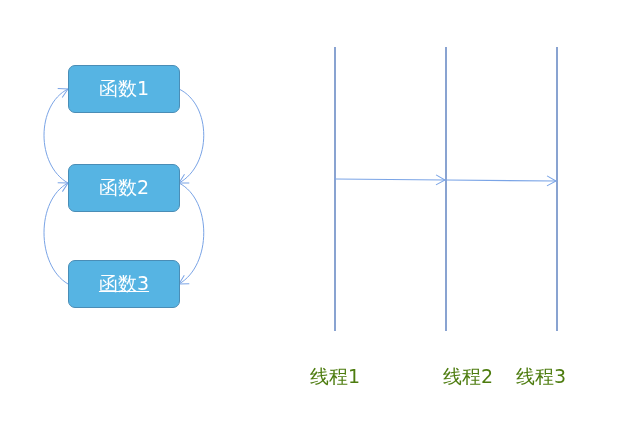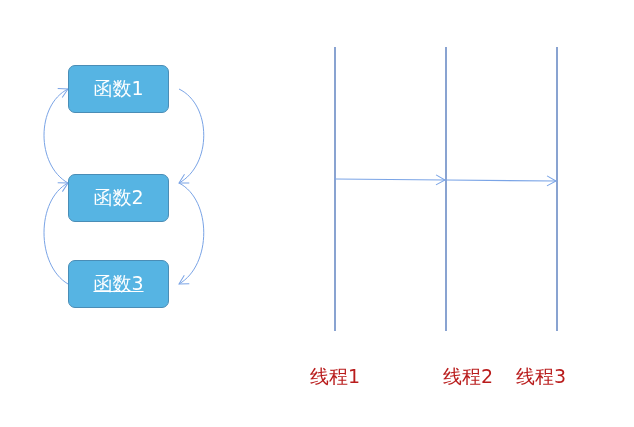--- a/index.html
+++ b/index.html
@@ -1,24 +1,24 @@
 <!DOCTYPE html>
 <html><head>
 <meta charset="utf-8">
 <style>
   html, body { margin: 0; padding: 0; background: #ffffff; }
   body { width: 634px; height: 427px; position: relative; overflow: hidden;
          font-family: "DejaVu Sans", "Liberation Sans", sans-serif; }
   svg.canvas { position: absolute; left: 0; top: 0; }
-  .fbox { position: absolute; left: 68px; width: 101px; height: 48px;
+  .fbox { position: absolute; left: 68px; width: 112px; height: 48px;
           background: #56b4e3; border: 1px solid #4a8db6; border-radius: 7px;
           box-sizing: border-box; color: #ffffff; font-size: 19px;
           display: flex; align-items: center; justify-content: center; }
   .tlabel { position: absolute; top: 364px; width: 90px; text-align: center;
-            color: #b91c1c; font-size: 19px; }
+            color: #4d7c0f; font-size: 19px; }
 </style>
 </head>
 <body>
 
 <svg class="canvas" width="634" height="427" viewBox="0 0 634 427">
   <defs>
     <marker id="arr" markerWidth="12" markerHeight="12" refX="10" refY="6" orient="auto" markerUnits="userSpaceOnUse">
       <path d="M1,1 L10,6 L1,11" fill="none" stroke="#7aa4e6" stroke-width="1"></path>
     </marker>
   </defs>
@@ -33,21 +33,21 @@
   <line x1="446" y1="47" x2="446" y2="331" stroke="#4a72b8" stroke-width="1.3"></line>
   <line x1="557" y1="47" x2="557" y2="331" stroke="#4a72b8" stroke-width="1.3"></line>
 
   <line x1="335" y1="179" x2="445" y2="180" stroke="#7aa4e6" stroke-width="1.2" marker-end="url(#arr)"></line>
   <line x1="446" y1="180" x2="556" y2="181" stroke="#7aa4e6" stroke-width="1.2" marker-end="url(#arr)"></line>
 </svg>
 
 <div class="fbox" style="top:65px;">
   <span>函数1</span>
 </div>
-<div class="fbox" style="top:174px;align-items:center;">
+<div class="fbox" style="top:164px;align-items:center;">
   <span>函数2</span>
 </div>
 <div class="fbox" style="top:260px;text-decoration:underline;">
   <span>函数3</span>
 </div>
 
 <div class="tlabel" style="left:290px;">线程1</div>
 <div class="tlabel" style="left:423px;">线程2</div>
 <div class="tlabel" style="left:496px;">线程3</div>
 

